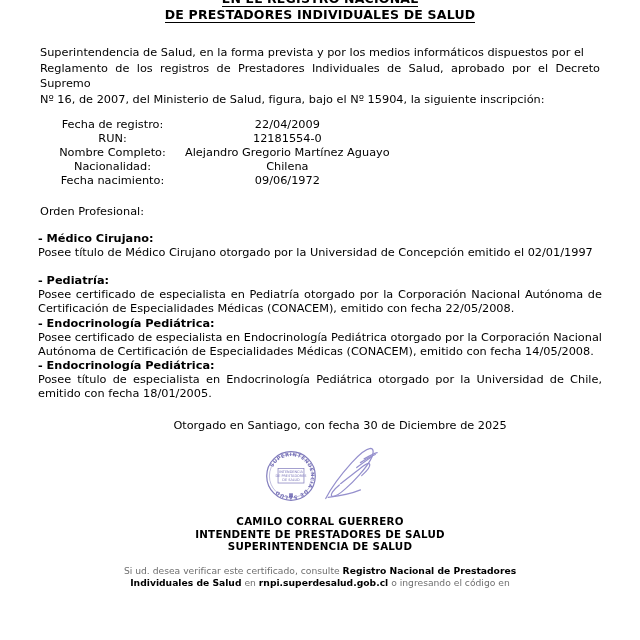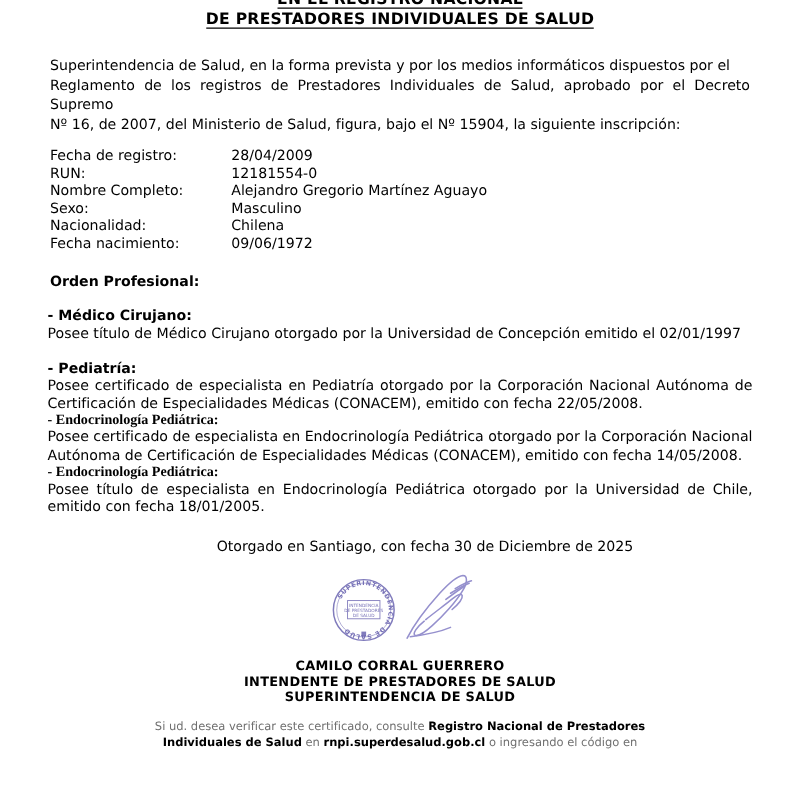--- a/index.html
+++ b/index.html
@@ -55,35 +55,36 @@
   .fields {
     margin: 11px 0 0 40px;
     font-size: 11.3px;
     line-height: 13.9px;
     border-collapse: collapse;
   }
   .fields td {
     padding: 0;
     vertical-align: top;
     white-space: nowrap;
+    text-align: center;
   }
   .fields td.label { width: 145px; }
 
   
   .section-head {
     margin: 17px 0 0 40px;
     font-size: 11.3px;
-    font-weight: bold;
+    font-weight: normal;
   }
   .sub-head {
     margin: 14px 12px 0 38px;
     font-size: 11.3px;
     font-weight: bold;
   }
-  .sub-head.tight { margin-top: 0px; font-family: Liberation Serif, serif; }
+  .sub-head.tight { margin-top: 0px; }
 
   .body-text {
     margin: 1px 38px 0 38px;
     font-size: 11.3px;
     line-height: 14.2px;
     text-align: justify;
     text-justify: inter-word;
   }
   .body-text.nojust { text-align: left; }
 
@@ -150,33 +151,29 @@
   <div class="intro">
     <div>Superintendencia de Salud, en la forma prevista y por los medios informáticos dispuestos por el</div>
     <div>Reglamento de los registros de Prestadores Individuales de Salud, aprobado por el Decreto Supremo</div>
     <div>Nº 16, de 2007, del Ministerio de Salud, figura, bajo el Nº 15904, la siguiente inscripción:</div>
   </div>
 
   <table class="fields">
     <tbody>
       <tr>
         <td class="label">Fecha de registro:</td>
-        <td class="value">28/04/2009</td>
+        <td class="value">22/04/2009</td>
       </tr>
       <tr>
         <td class="label">RUN:</td>
         <td class="value">12181554-0</td>
       </tr>
       <tr>
         <td class="label">Nombre Completo:</td>
         <td class="value">Alejandro Gregorio Martínez Aguayo</td>
-      </tr>
-      <tr>
-        <td class="label">Sexo:</td>
-        <td class="value">Masculino</td>
       </tr>
       <tr>
         <td class="label">Nacionalidad:</td>
         <td class="value">Chilena</td>
       </tr>
       <tr>
         <td class="label">Fecha nacimiento:</td>
         <td class="value">09/06/1972</td>
       </tr>
     </tbody>

